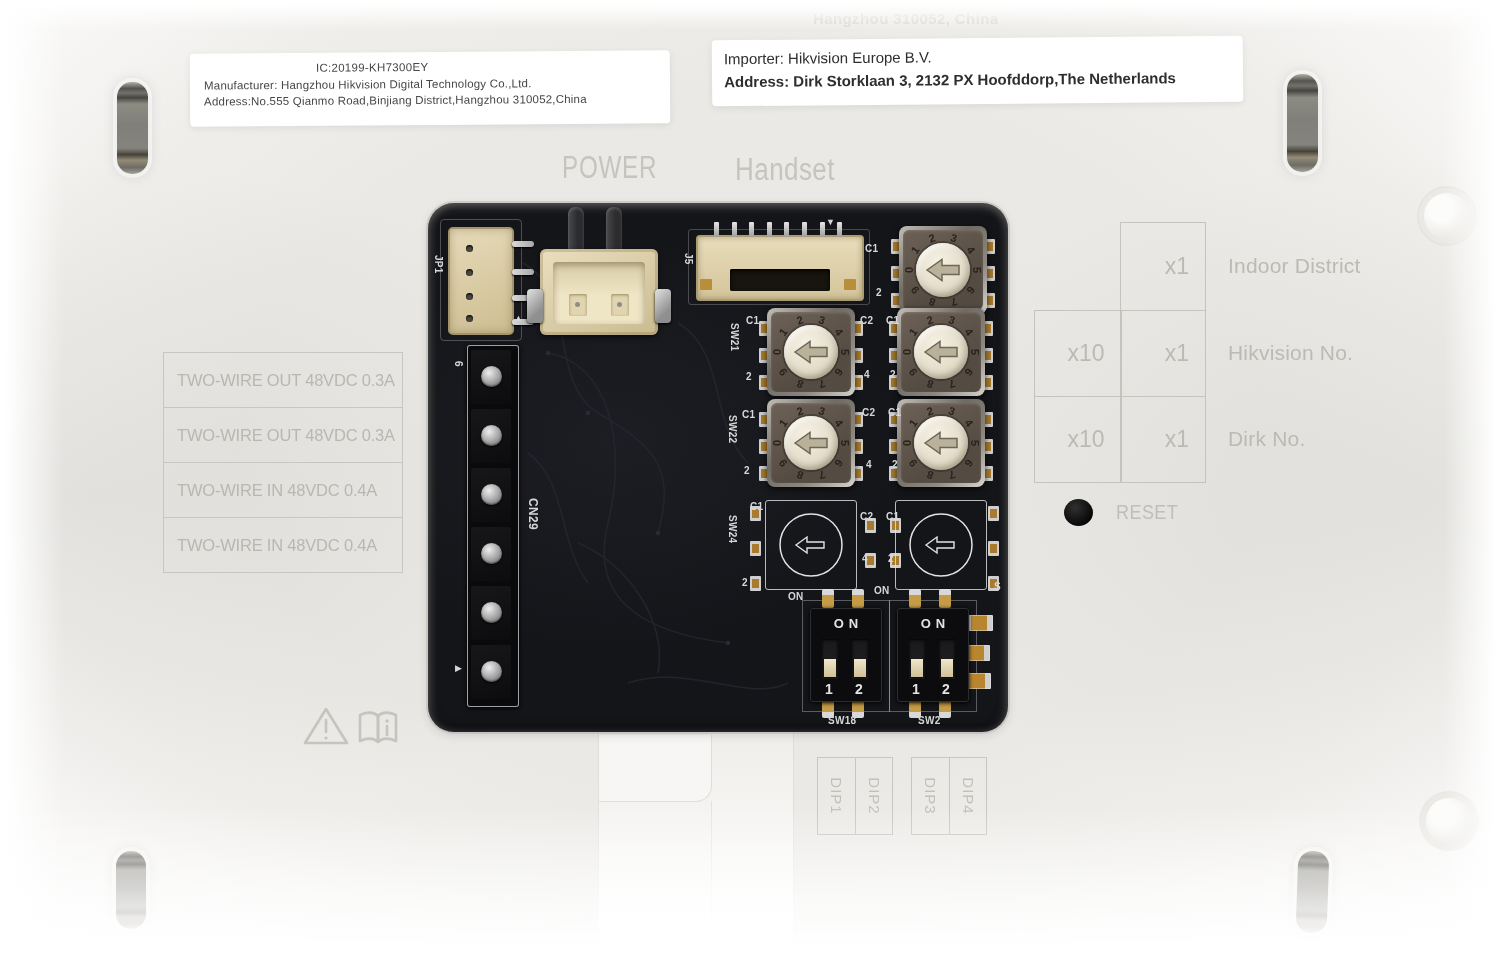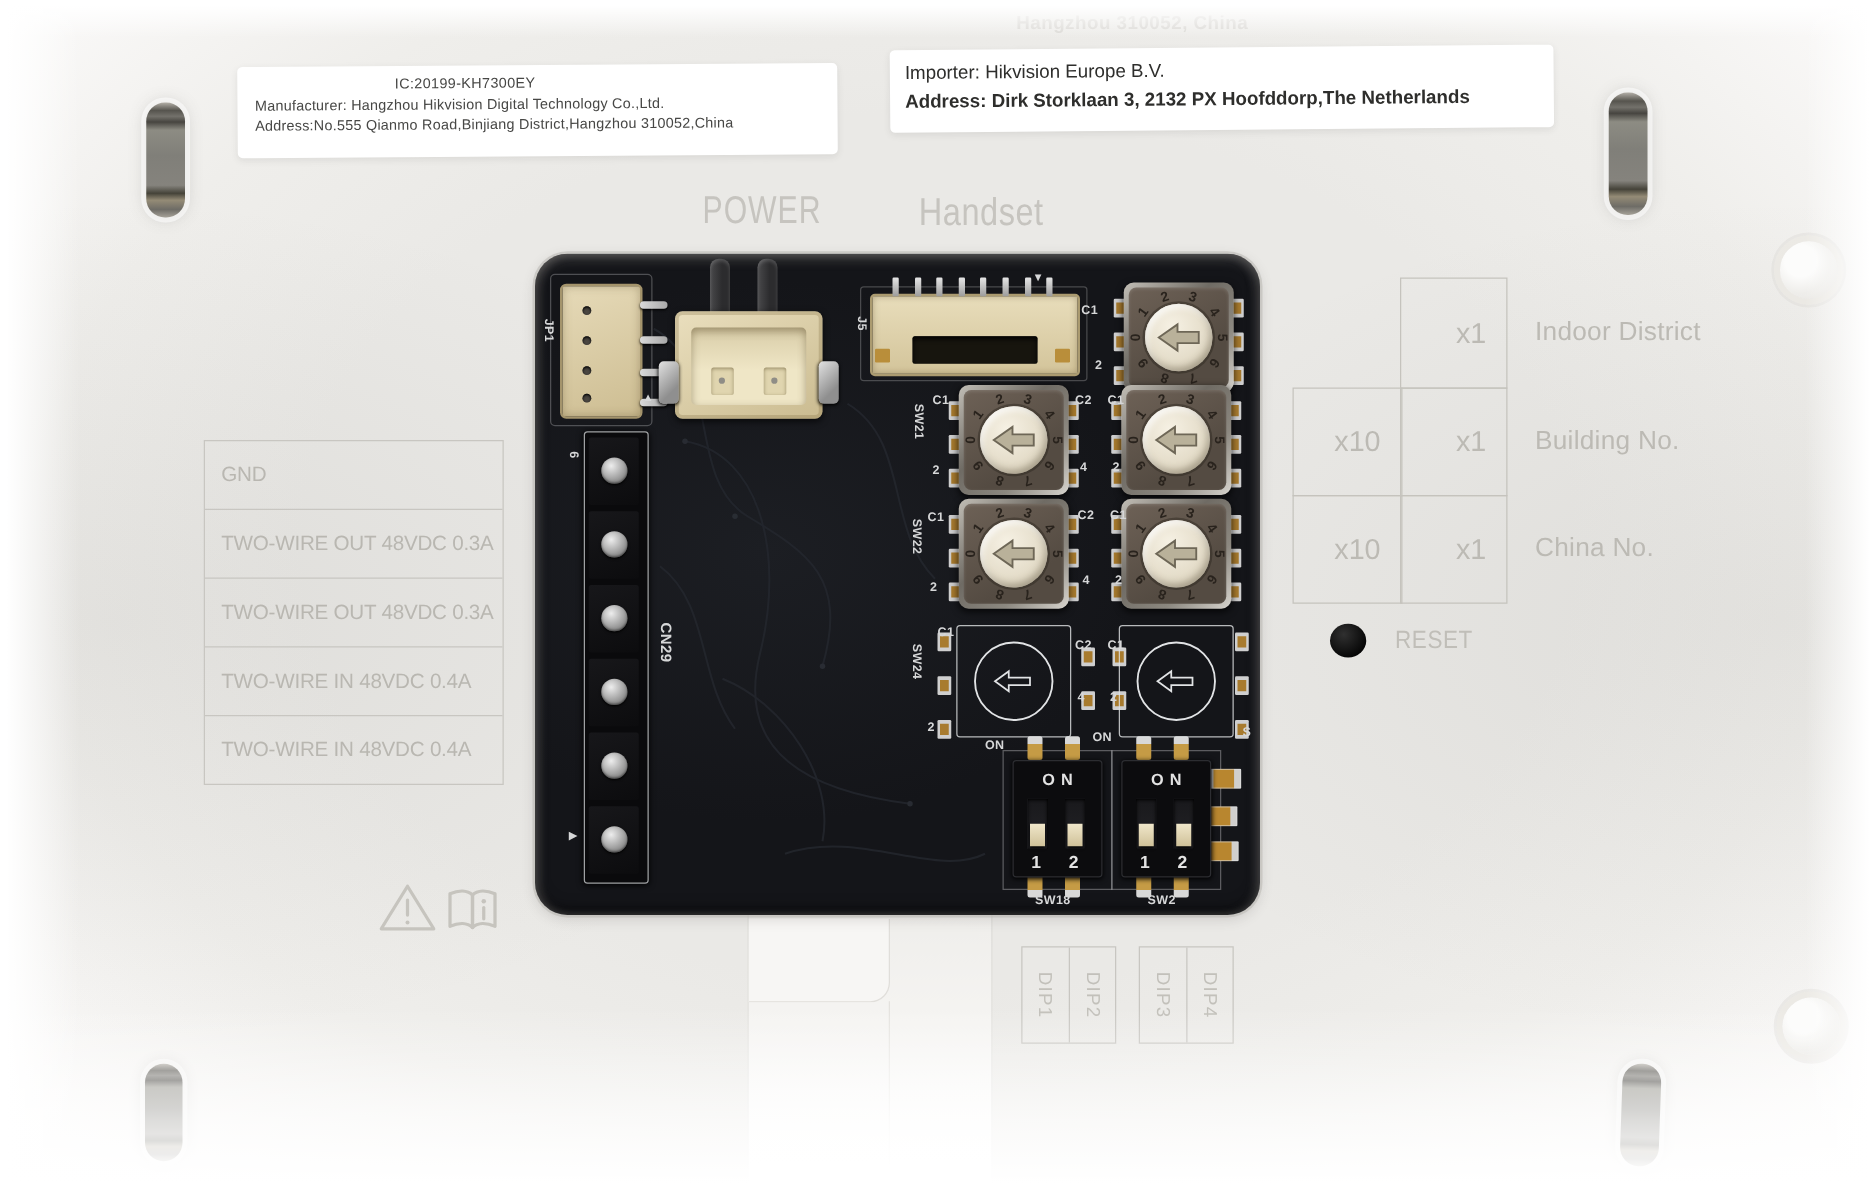--- a/index.html
+++ b/index.html
@@ -160,35 +160,34 @@
 
   <div class="abs sticker" id="sticker-right">
     <div class="l1">Importer: Hikvision Europe B.V.</div>
     <div class="l2">Address: Dirk Storklaan 3, 2132 PX Hoofddorp,The Netherlands</div>
   </div>
 
   <div class="abs" id="power-label">POWER</div>
   <div class="abs" id="handset-label">Handset</div>
 
   <div class="abs" id="terminal-table">
-    <div class="term-row">GND</div>
     <div class="term-row">TWO-WIRE OUT 48VDC 0.3A</div>
     <div class="term-row">TWO-WIRE OUT 48VDC 0.3A</div>
     <div class="term-row">TWO-WIRE IN 48VDC 0.4A</div>
     <div class="term-row">TWO-WIRE IN 48VDC 0.4A</div>
   </div>
 
   <div class="abs dial-cell" style="left:1120px;top:222px;width:86px;height:89px;">x1</div>
   <div class="abs dial-cell" style="left:1034px;top:309.5px;width:87.5px;height:87.5px;">x10</div>
   <div class="abs dial-cell" style="left:1120px;top:309.5px;width:86px;height:87.5px;">x1</div>
   <div class="abs dial-cell" style="left:1034px;top:395.5px;width:87.5px;height:87.5px;">x10</div>
   <div class="abs dial-cell" style="left:1120px;top:395.5px;width:86px;height:87.5px;">x1</div>
   <div class="abs dial-row-label" style="left:1228px;top:254px;">Indoor District</div>
-  <div class="abs dial-row-label" style="left:1228px;top:341px;">Building No.</div>
-  <div class="abs dial-row-label" style="left:1228px;top:427px;">China No.</div>
+  <div class="abs dial-row-label" style="left:1228px;top:341px;">Hikvision No.</div>
+  <div class="abs dial-row-label" style="left:1228px;top:427px;">Dirk No.</div>
 
   <div class="abs" id="reset-hole"></div>
   <div class="abs" id="reset-label">RESET</div>
 
   <div class="abs dip-box" style="left:817px;top:757px;">
     <div class="dip-cell">
         <span>DIP1</span>
       </div>
     <div class="dip-cell">
         <span>DIP2</span>

